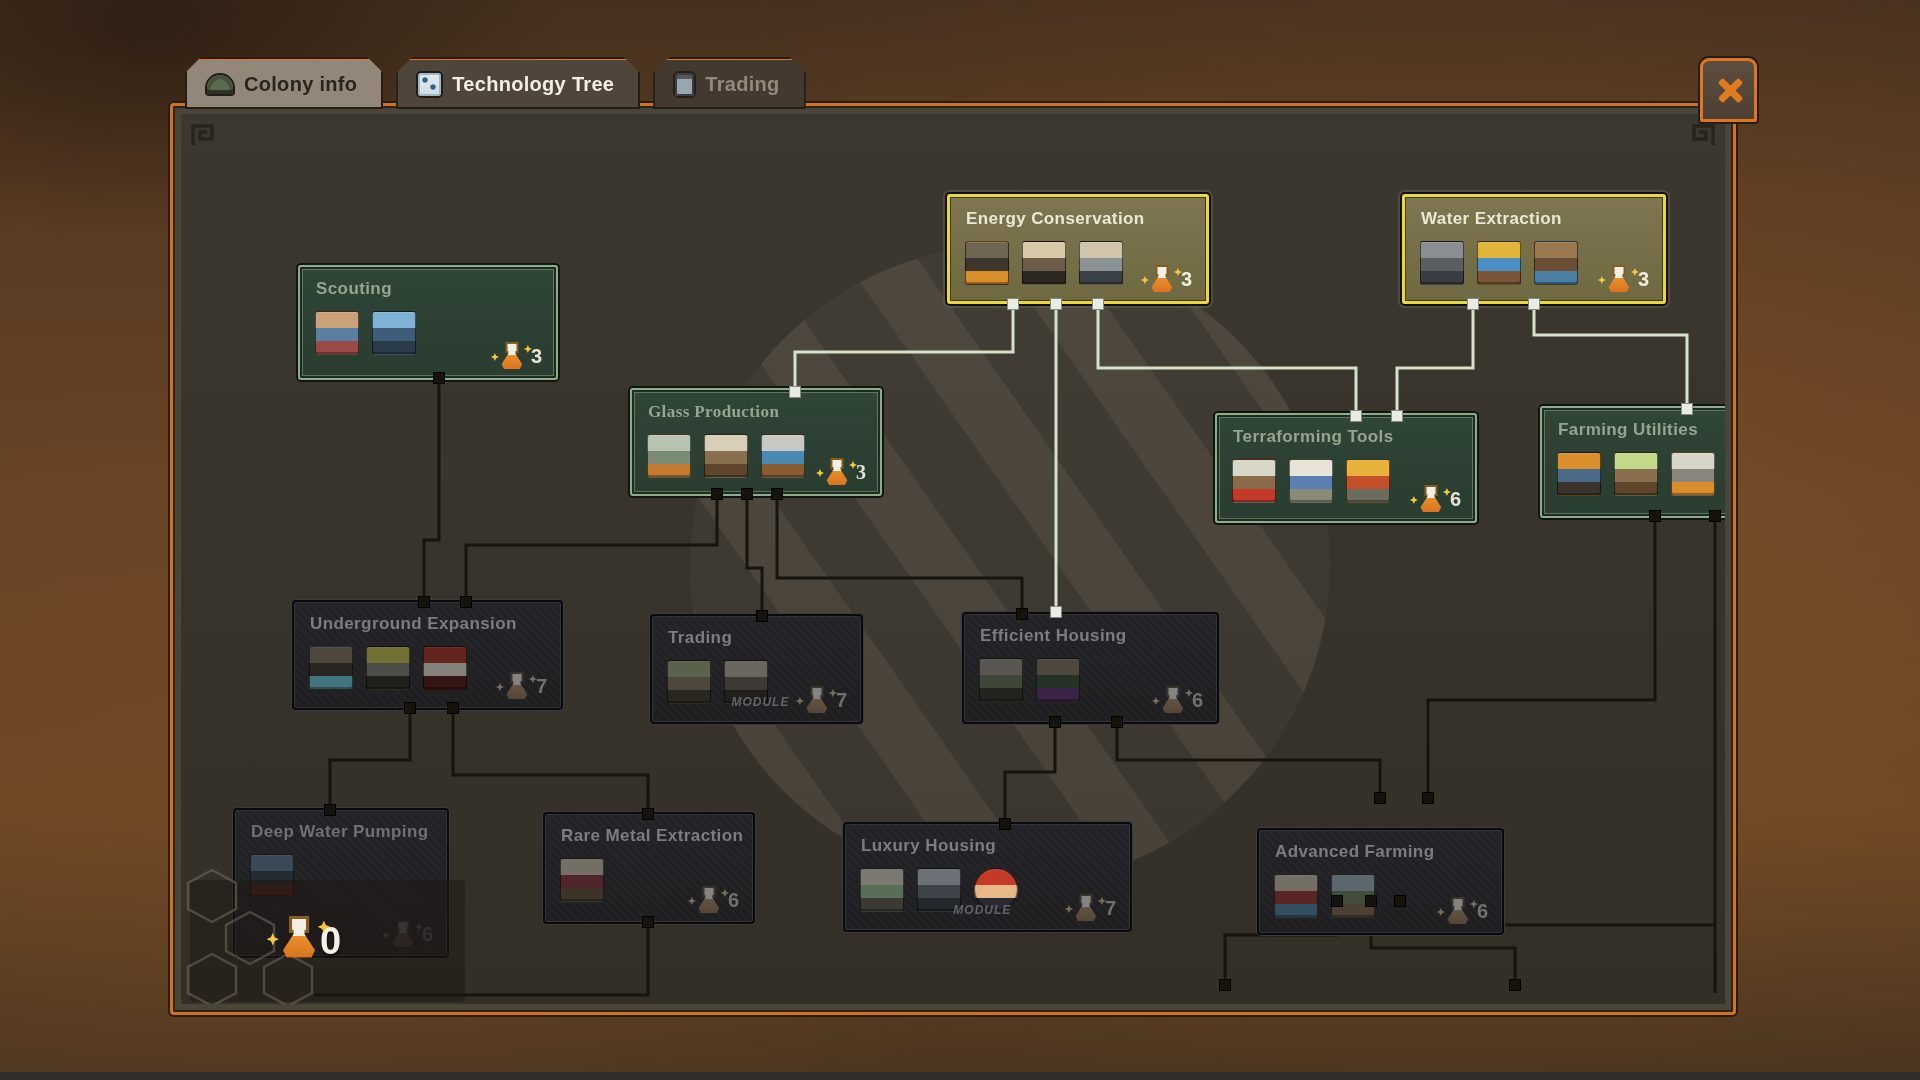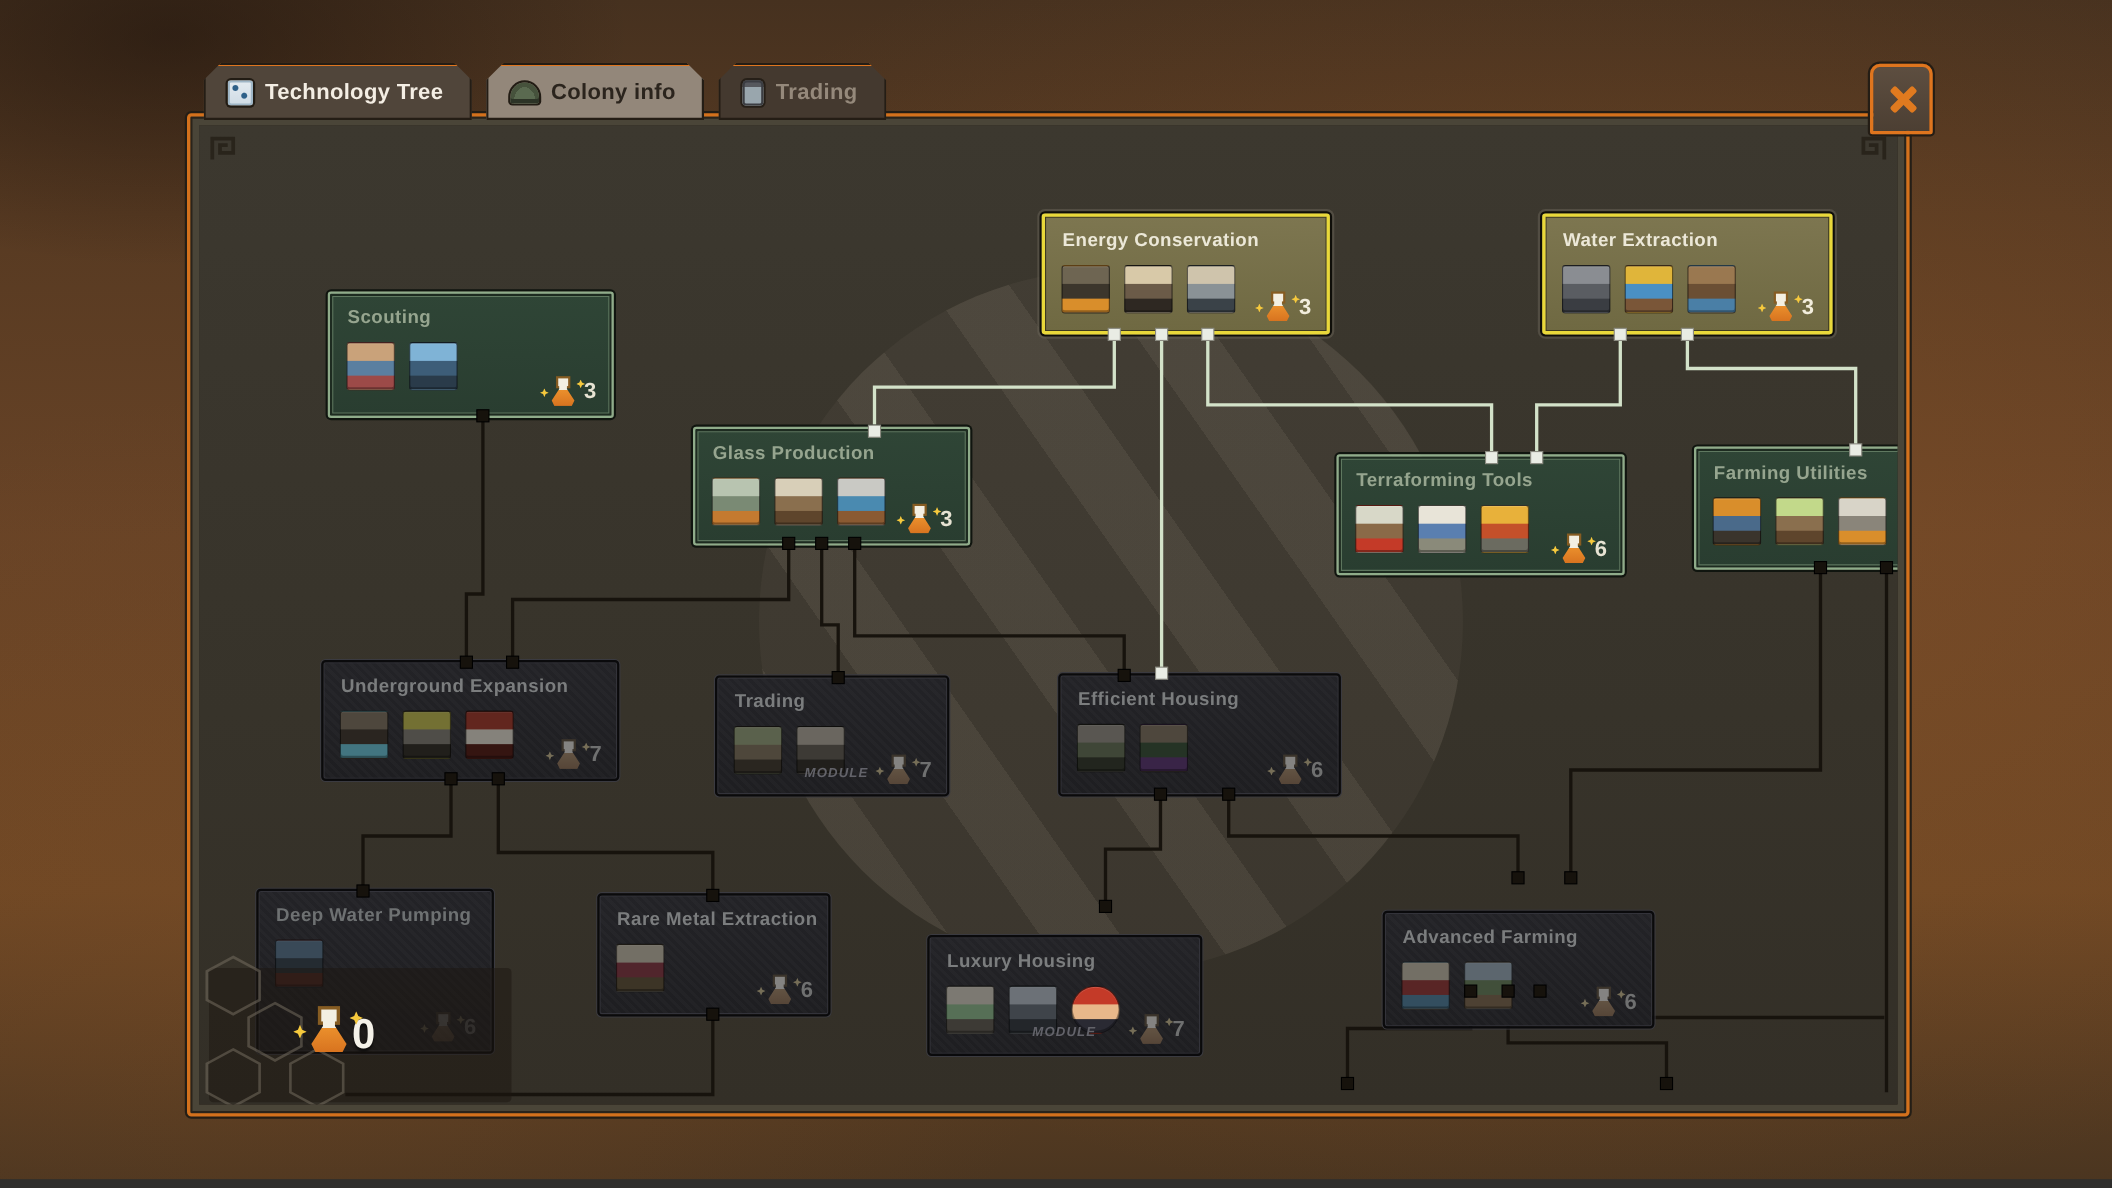--- a/index.html
+++ b/index.html
@@ -147,27 +147,27 @@
     padding-left:92px;}
   .science .bigflask{transform:scale(1.55);transform-origin:left center;}
   .science .pts{font-size:38px;font-weight:700;color:#f4f1e8;text-shadow:0 2px 2px rgba(0,0,0,.6);}
   svg.hexes{position:absolute;left:-6px;top:-14px;overflow:visible;pointer-events:none;}
 </style>
 </head>
 <body>
 
 <div class="screen" data-name="game-screen">
   <div class="tabbar" id="tabbar" data-name="tab-bar">
+      <div class="tab st-light" data-name="tab-colony-info">
+        <span class="tab-ic dome-icon" data-name="dome-icon"></span>
+        <span data-name="tab-label">Colony info</span>
+      </div>
       <div class="tab st-active" data-name="tab-technology-tree">
         <span class="tab-ic circuit-icon" data-name="circuit-icon"></span>
         <span data-name="tab-label">Technology Tree</span>
-      </div>
-      <div class="tab st-light" data-name="tab-colony-info">
-        <span class="tab-ic dome-icon" data-name="dome-icon"></span>
-        <span data-name="tab-label">Colony info</span>
       </div>
       <div class="tab st-disabled" data-name="tab-trading">
         <span class="tab-ic lantern-icon" data-name="lantern-icon"></span>
         <span data-name="tab-label">Trading</span>
       </div>
     </div>
 
   <div class="close-btn" data-name="close-button">
     <span class="xbar a" data-name="close-icon"></span>
     <span class="xbar b" data-name="close-icon"></span>
@@ -242,21 +242,21 @@
               <div class="nicon" data-icon="water-wheel-icon" data-name="water-wheel-icon"></div>
             </div>
             <div class="nfoot" data-name="research-cost">
               <span class="flask" data-name="science-flask-icon">
                 <i class="sp l"></i>
                 <i class="sp r"></i>
               </span>
               <span data-name="research-cost-value">3</span>
             </div>
           </div>
-          <div class="node s-green" data-name="tech-node-glass-production" style="left: 449px; top: 274px; width: 252px; height: 108px;">
+          <div class="node s-green" data-name="tech-node-glass-production" style="left: 449px; top: 274px; width: 252px; height: 108px; font-family: Liberation Serif, serif;">
             <div class="ntitle" data-name="tech-node-title">Glass Production</div>
             <div class="icons" data-name="tech-node-icons">
               <div class="nicon" data-icon="glass-smelter-icon" data-name="glass-smelter-icon"></div>
               <div class="nicon" data-icon="drying-rack-icon" data-name="drying-rack-icon"></div>
               <div class="nicon" data-icon="glass-kiln-icon" data-name="glass-kiln-icon"></div>
             </div>
             <div class="nfoot" data-name="research-cost">
               <span class="flask" data-name="science-flask-icon">
                 <i class="sp l"></i>
                 <i class="sp r"></i>
@@ -350,21 +350,21 @@
               <div class="nicon" data-icon="metal-extractor-icon" data-name="metal-extractor-icon"></div>
             </div>
             <div class="nfoot" data-name="research-cost">
               <span class="flask" data-name="science-flask-icon">
                 <i class="sp l"></i>
                 <i class="sp r"></i>
               </span>
               <span data-name="research-cost-value">6</span>
             </div>
           </div>
-          <div class="node s-locked" data-name="tech-node-luxury-housing" style="left: 662px; top: 736px; width: 250px; height: 110px; text-align: right;">
+          <div class="node s-locked" data-name="tech-node-luxury-housing" style="left: 662px; top: 708px; width: 289px; height: 110px; text-align: right;">
             <div class="ntitle" data-name="tech-node-title">Luxury Housing</div>
             <div class="icons" data-name="tech-node-icons">
               <div class="nicon" data-icon="vending-machine-icon" data-name="vending-machine-icon"></div>
               <div class="nicon" data-icon="elevator-house-icon" data-name="elevator-house-icon"></div>
               <div class="nicon" data-icon="happy-face-icon" data-name="happy-face-icon"></div>
             </div>
             <div class="module" data-name="module-badge">MODULE</div>
             <div class="nfoot" data-name="research-cost">
               <span class="flask" data-name="science-flask-icon">
                 <i class="sp l"></i>

